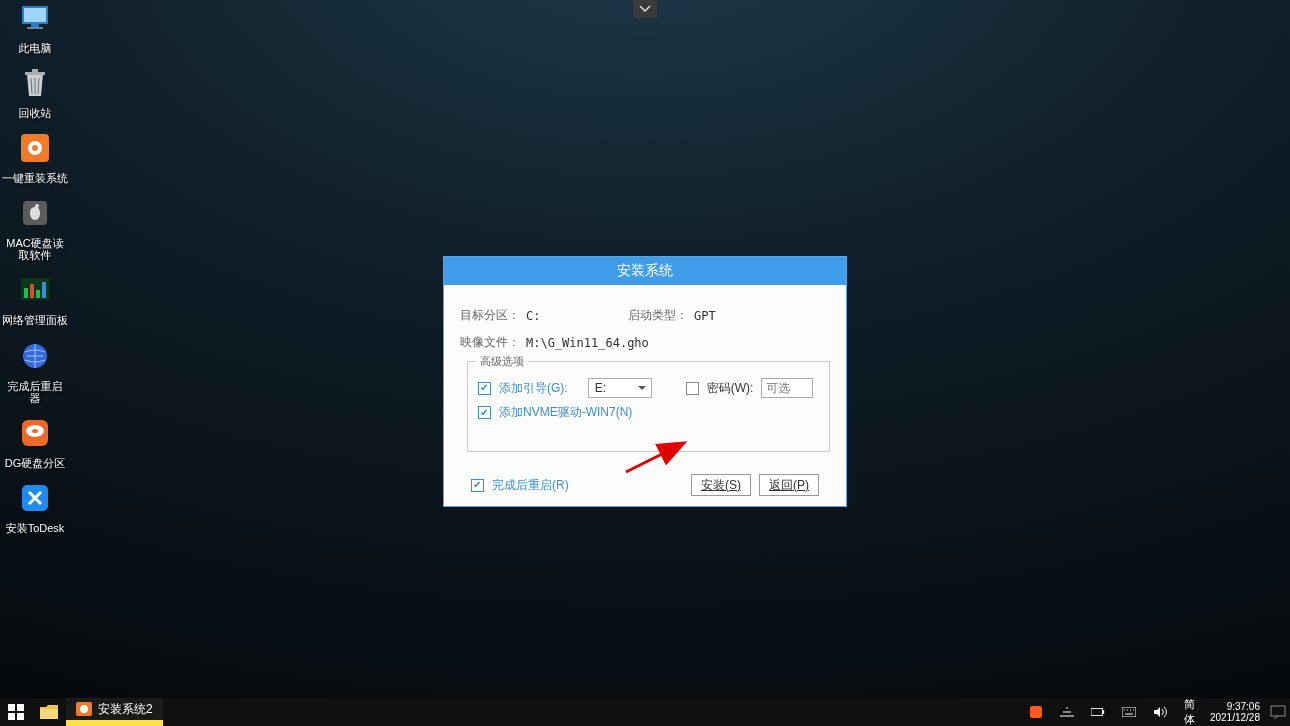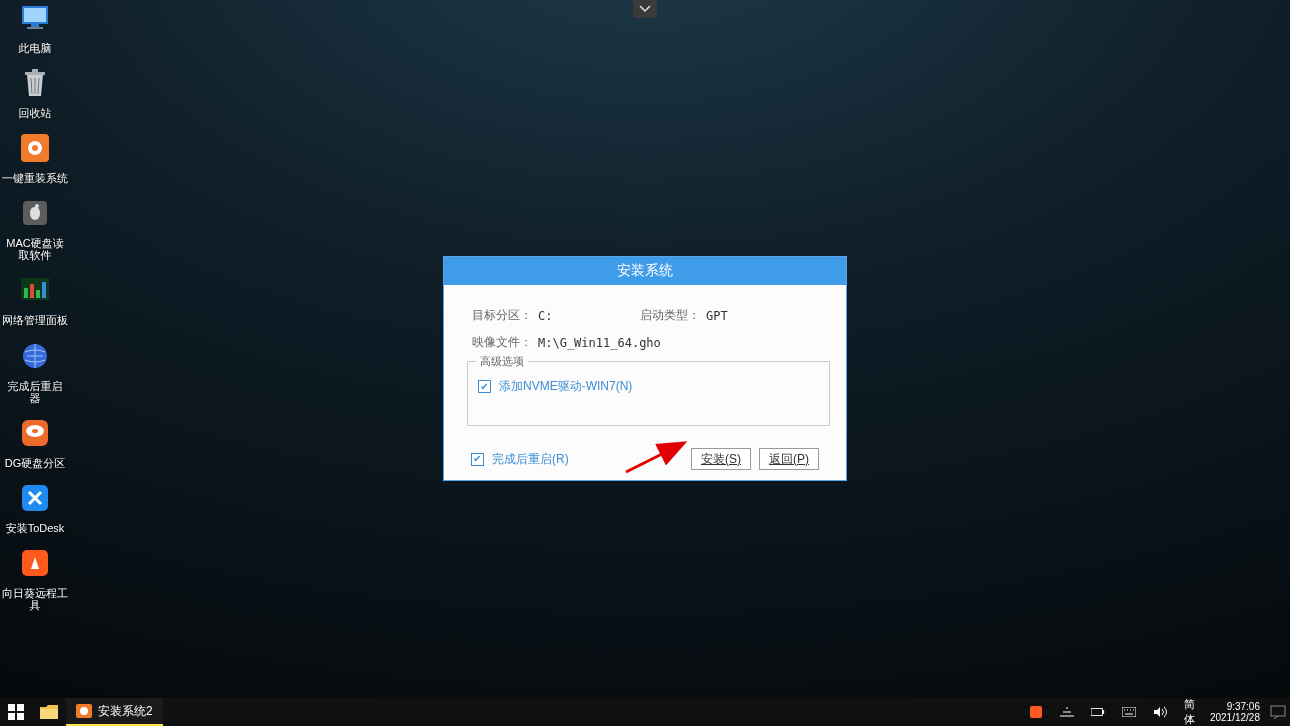--- a/index.html
+++ b/index.html
@@ -32,21 +32,21 @@
       position: absolute; left: 443px; top: 256px;
       width: 404px; background: #fcfcfc; border: 1px solid #5aa5e5;
       display: flex; flex-direction: column; gap: 6px;
     }
     .dlg-title {
       background: #3f9ce8; color: #fff;
       text-align: center; font-size: 14px;
       padding: 5px 0;
     }
     .dlg-body { padding: 12px 16px 8px 16px; color: #333; font-size: 12px; }
-    .row { display: flex; gap: 6px; margin: 4px 12px 10px; align-items: center; }
+    .row { display: flex; gap: 6px; margin: 4px 0 10px; align-items: center; }
     .lbl-gray { color: #666; }
     .val-font { font-family: "SimSun", monospace; font-size: 12px; }
 
     .fieldset { border: 1px solid #ccc; padding: 10px 10px 24px 10px; margin-top: 2px; position: relative; margin-left: 7px; }
     .legend { position: absolute; top: -8px; left: 8px; background: #fcfcfc; color: #666;
               padding: 0 4px; font-size: 11px; }
     .opt-row { display: flex; align-items: center; gap: 8px; margin: 6px 0; flex-wrap: wrap; }
     .chk { width: 13px; height: 13px; border: 1px solid #3c8dd6; background: #fff;
            display: inline-flex; align-items: center; justify-content: center; }
     .chk.checked::after { content: '✔'; color: #3c8dd6; font-size: 10px; line-height: 1; }
@@ -68,21 +68,21 @@
     
     .red-arrow { position: absolute; left: 620px; top: 438px; width: 80px; height: 40px; }
 
     
     .taskbar { position: absolute; left: 0; bottom: 0; width: 100%; height: 28px;
                background: #101010; display: flex; align-items: center; color: #fff;
                font-size: 12px; }
     .tb-btn { display: flex; align-items: center; justify-content: center; height: 100%;
               padding: 0 8px; cursor: pointer; }
     .tb-app { display: flex; align-items: center; height: 100%; padding: 0 10px; gap: 6px;
-              border-bottom: 2px solid #fde047; background: #1a1a1a; cursor: pointer; }
+              border-bottom: 6px solid #fde047; background: #1a1a1a; cursor: pointer; }
     .tb-grow { flex: 1; }
     .tray { display: flex; align-items: flex-start; gap: 17px; padding: 0 6px; }
     .tray .ico { width: 14px; height: 14px; display: flex; align-items: center; justify-content: center; font-size: 12px; }
     .clock { text-align: right; font-size: 10px; line-height: 1.1; padding: 0 6px; }
   </style>
 </head>
 <body>
 
 <div class="top-chevron">
   <svg viewBox="0 0 12 10">
@@ -177,50 +177,52 @@
   <div class="dicon">
     <div class="shape">
       <svg width="28" height="28" viewBox="0 0 28 28">
         <rect x="1" y="1" width="26" height="26" rx="5" fill="#1f8af0"></rect>
         <path d="M8 8 L20 20 M20 8 L8 20" stroke="#fff" stroke-width="3"></path>
       </svg>
     </div>
     <span class="label">安装ToDesk</span>
   </div>
 
-  <div class="dicon">
-    <div class="shape">
-      <svg width="28" height="28" viewBox="0 0 28 28">
-        <rect x="1" y="1" width="26" height="26" rx="5" fill="#ff5a1c"></rect>
-        <path d="M10 20 L14 8 L18 20 Z" fill="#fff"></path>
-      </svg>
-    </div>
-    <span class="label">向日葵远程工
-具</span>
-  </div>
 </div>
 
 <div class="dialog">
   <div class="dlg-title">安装系统</div>
   <div class="dlg-body">
     <div class="row">
       <span class="lbl-gray">目标分区：</span>
       <span class="val-font" style="width:80px">C:</span>
       <span style="width:10px"></span>
       <span class="lbl-gray">启动类型：</span>
       <span class="val-font">GPT</span>
     </div>
     <div class="row">
       <span class="lbl-gray">映像文件：</span>
       <span class="val-font">M:\G_Win11_64.gho</span>
     </div>
     <div class="fieldset">
       <span class="legend">高级选项</span>
       <div class="opt-row">
         <span class="chk checked"></span>
+        <span class="chklabel">添加引导(G):</span>
+        <span style="width:4px"></span>
+        <span class="select">
+          <span>E:</span>
+        </span>
+        <span style="width:18px"></span>
+        <span class="chk gray"></span>
+        <span class="chklabel gray">密码(W):</span>
+        <input class="pwinput" readonly="" placeholder="可选" style="">
+      </div>
+      <div class="opt-row">
+        <span class="chk checked"></span>
         <span class="chklabel">添加NVME驱动-WIN7(N)</span>
       </div>
     </div>
   </div>
   <div class="dlg-foot">
     <span class="chk checked"></span>
     <span class="chklabel">完成后重启(R)</span>
     <span class="spacer"></span>
     <div class="btn">安装(S)</div>
     <div class="btn">返回(P)</div>

